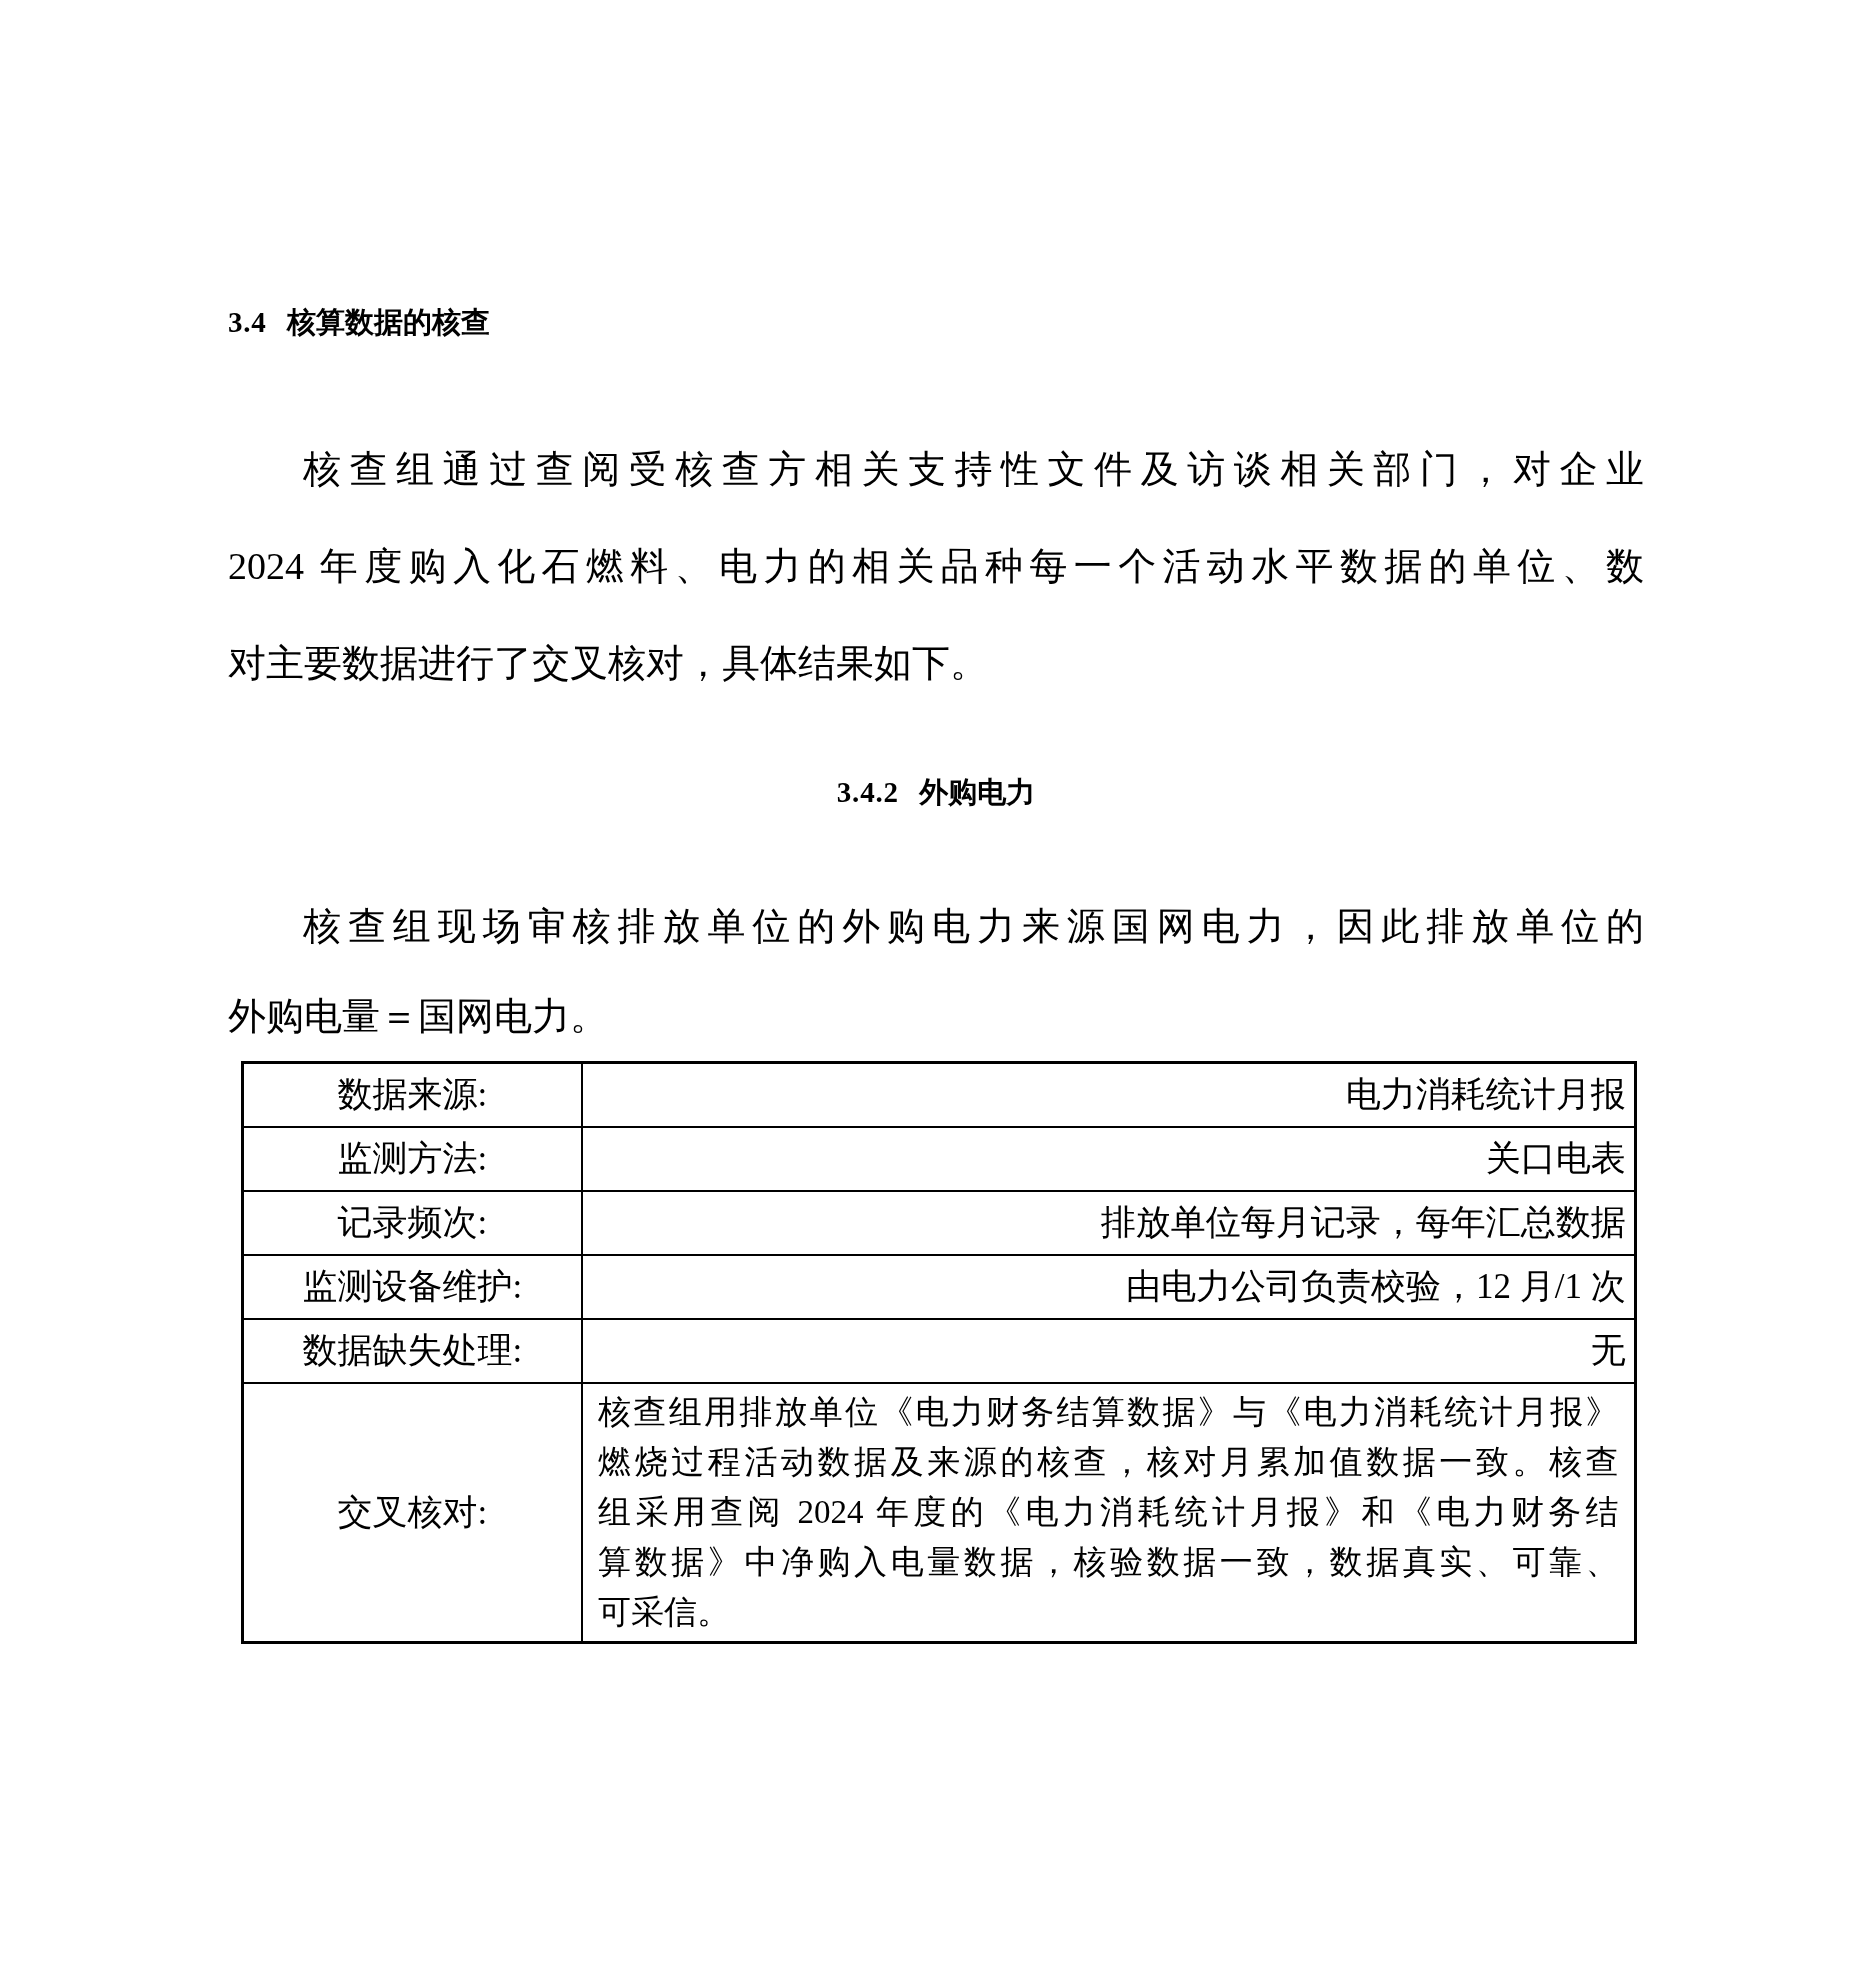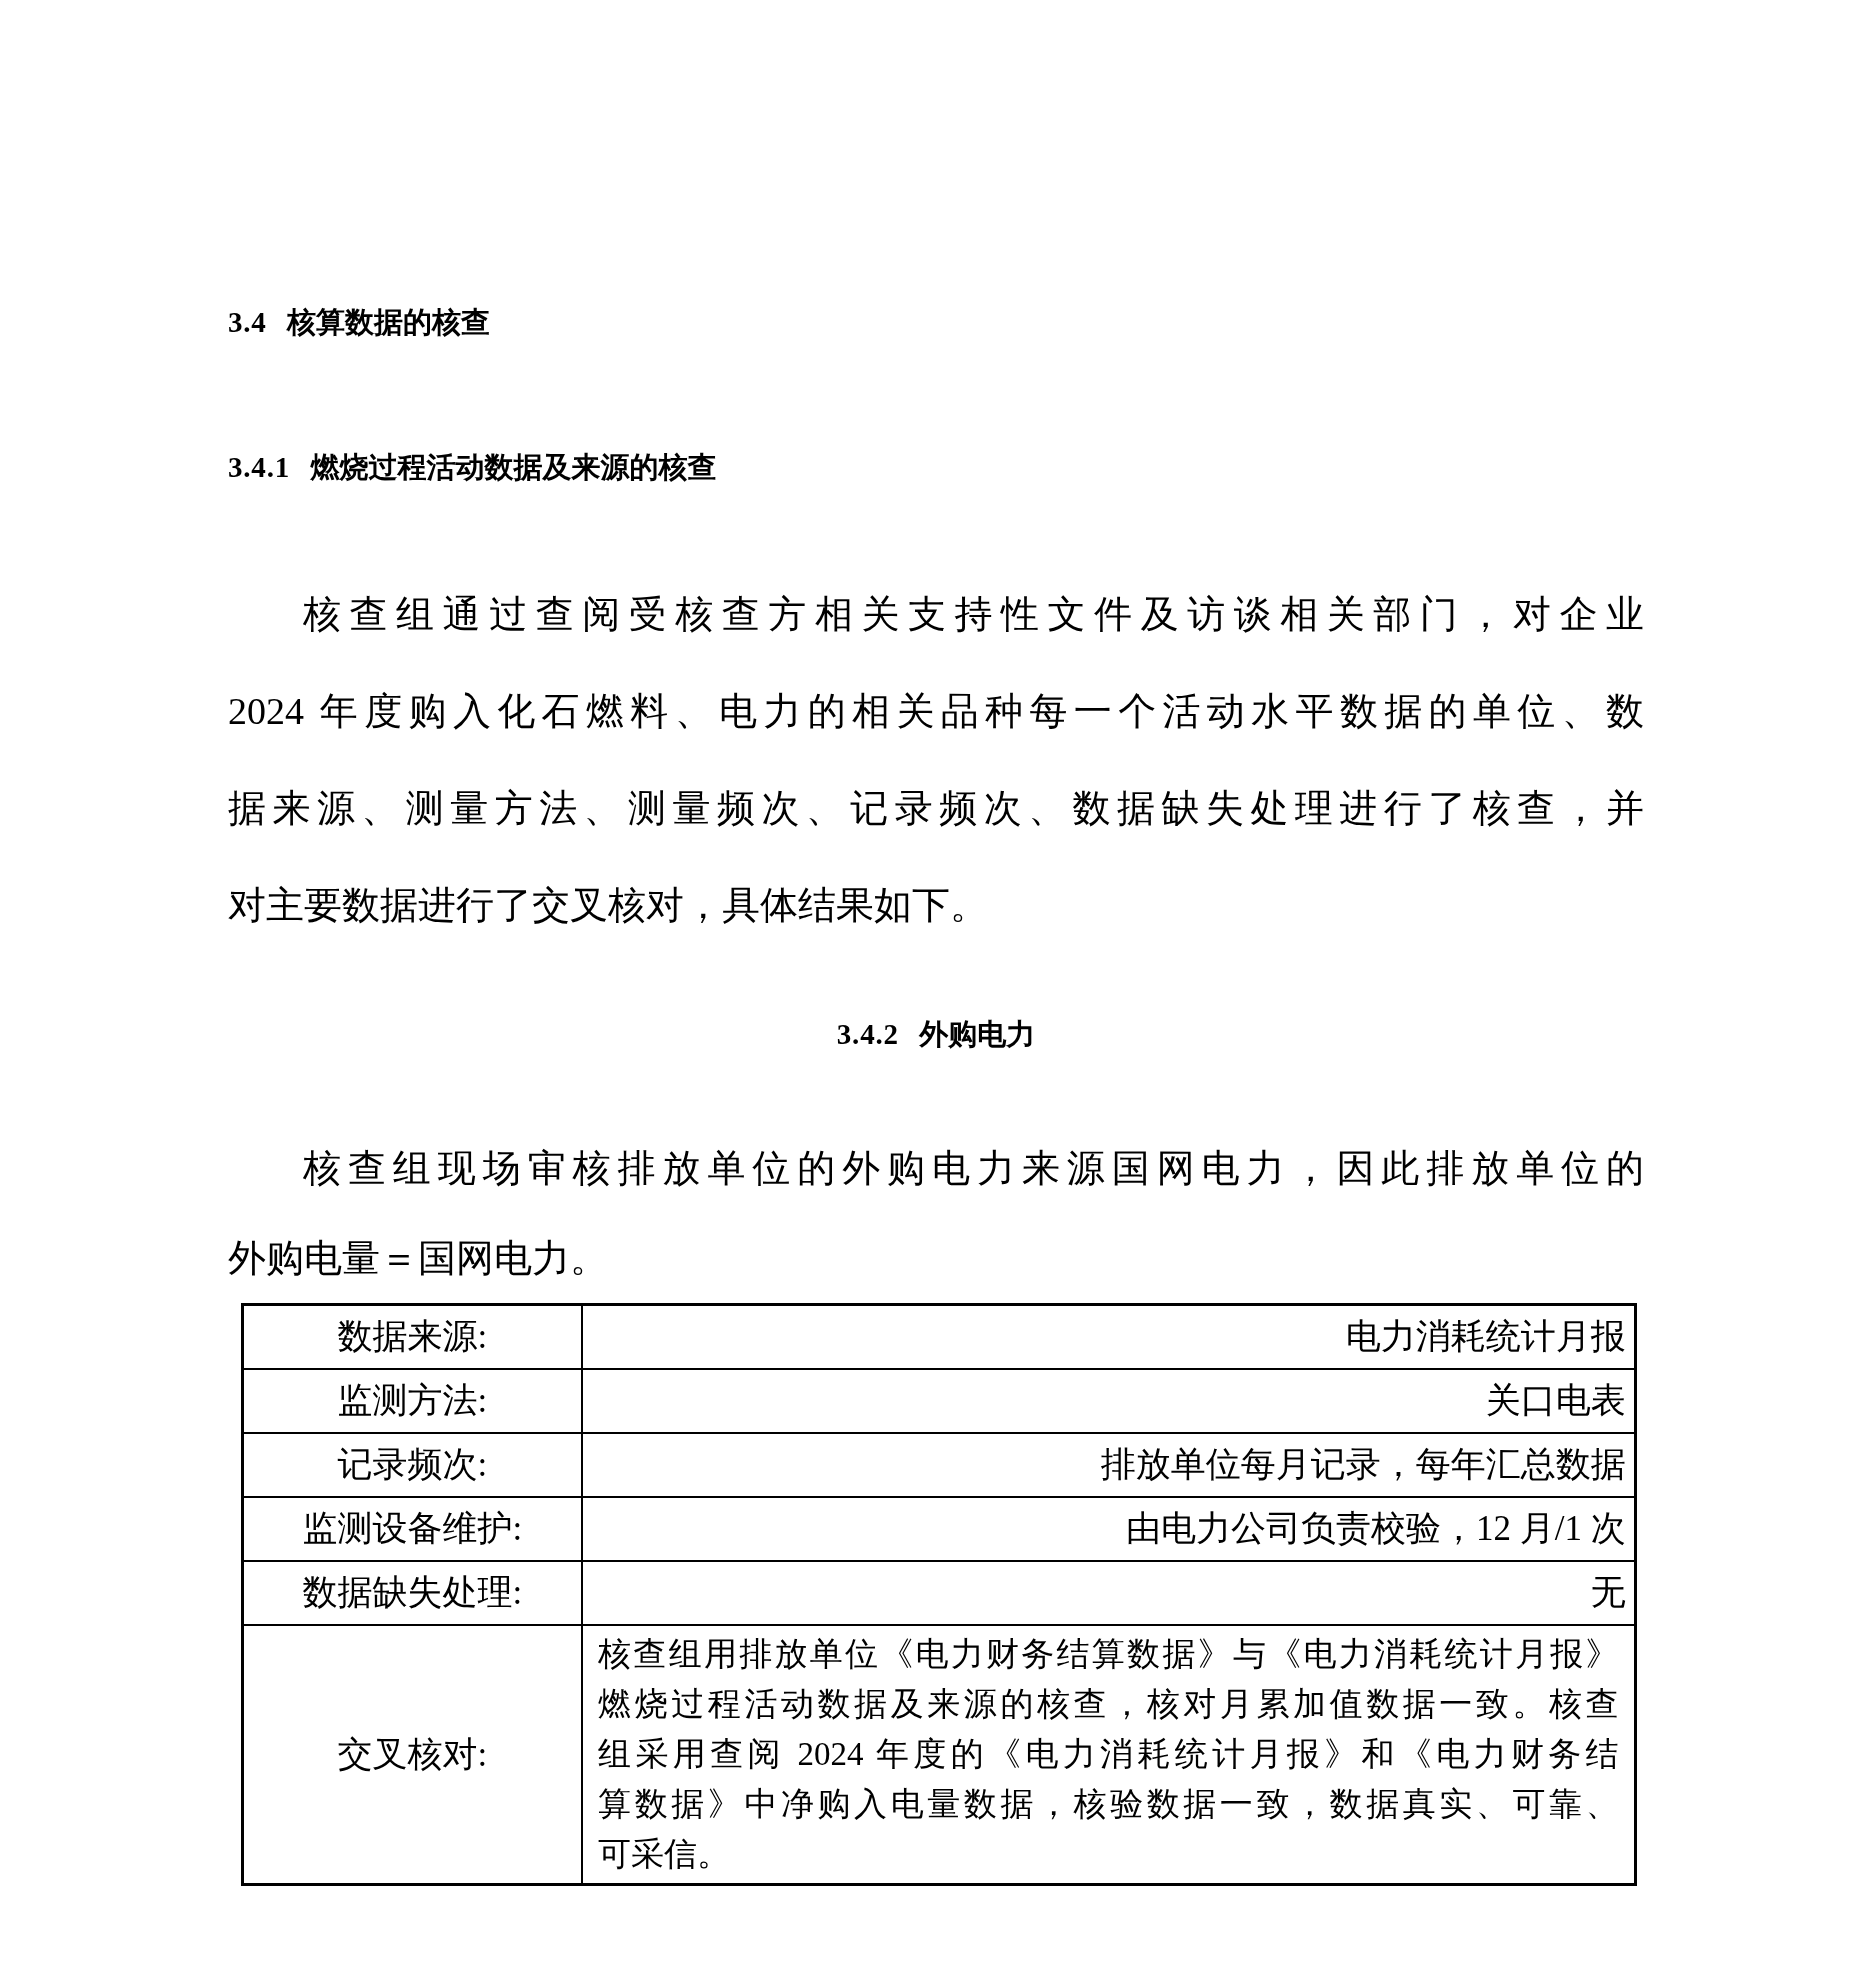--- a/index.html
+++ b/index.html
@@ -62,28 +62,24 @@
 </style>
 </head>
 <body>
 
 <div class="page">
 
   <div class="hd hd1">
     <span class="num">3.4</span><span class="gap"></span><span>核算数据的核查</span>
   </div>
 
-  <div class="hd hd2">
-    <span class="num">3.4.1</span><span class="gap"></span><span>燃烧过程活动数据及来源的核查</span>
-  </div>
 
   <div class="para p1">
     <div class="pline indent">核查组通过查阅受核查方相关支持性文件及访谈相关部门，对企业</div>
     <div class="pline">2024 年度购入化石燃料、电力的相关品种每一个活动水平数据的单位、数</div>
-    <div class="pline">据来源、测量方法、测量频次、记录频次、数据缺失处理进行了核查，并</div>
     <div class="pline last">对主要数据进行了交叉核对，具体结果如下。</div>
   </div>
 
   <div class="hd hd3">
     <span class="num">3.4.2</span><span class="gap"></span><span>外购电力</span>
   </div>
 
   <div class="para p2">
     <div class="pline indent">核查组现场审核排放单位的外购电力来源国网电力，因此排放单位的</div>
     <div class="pline last">外购电量＝国网电力。</div>

